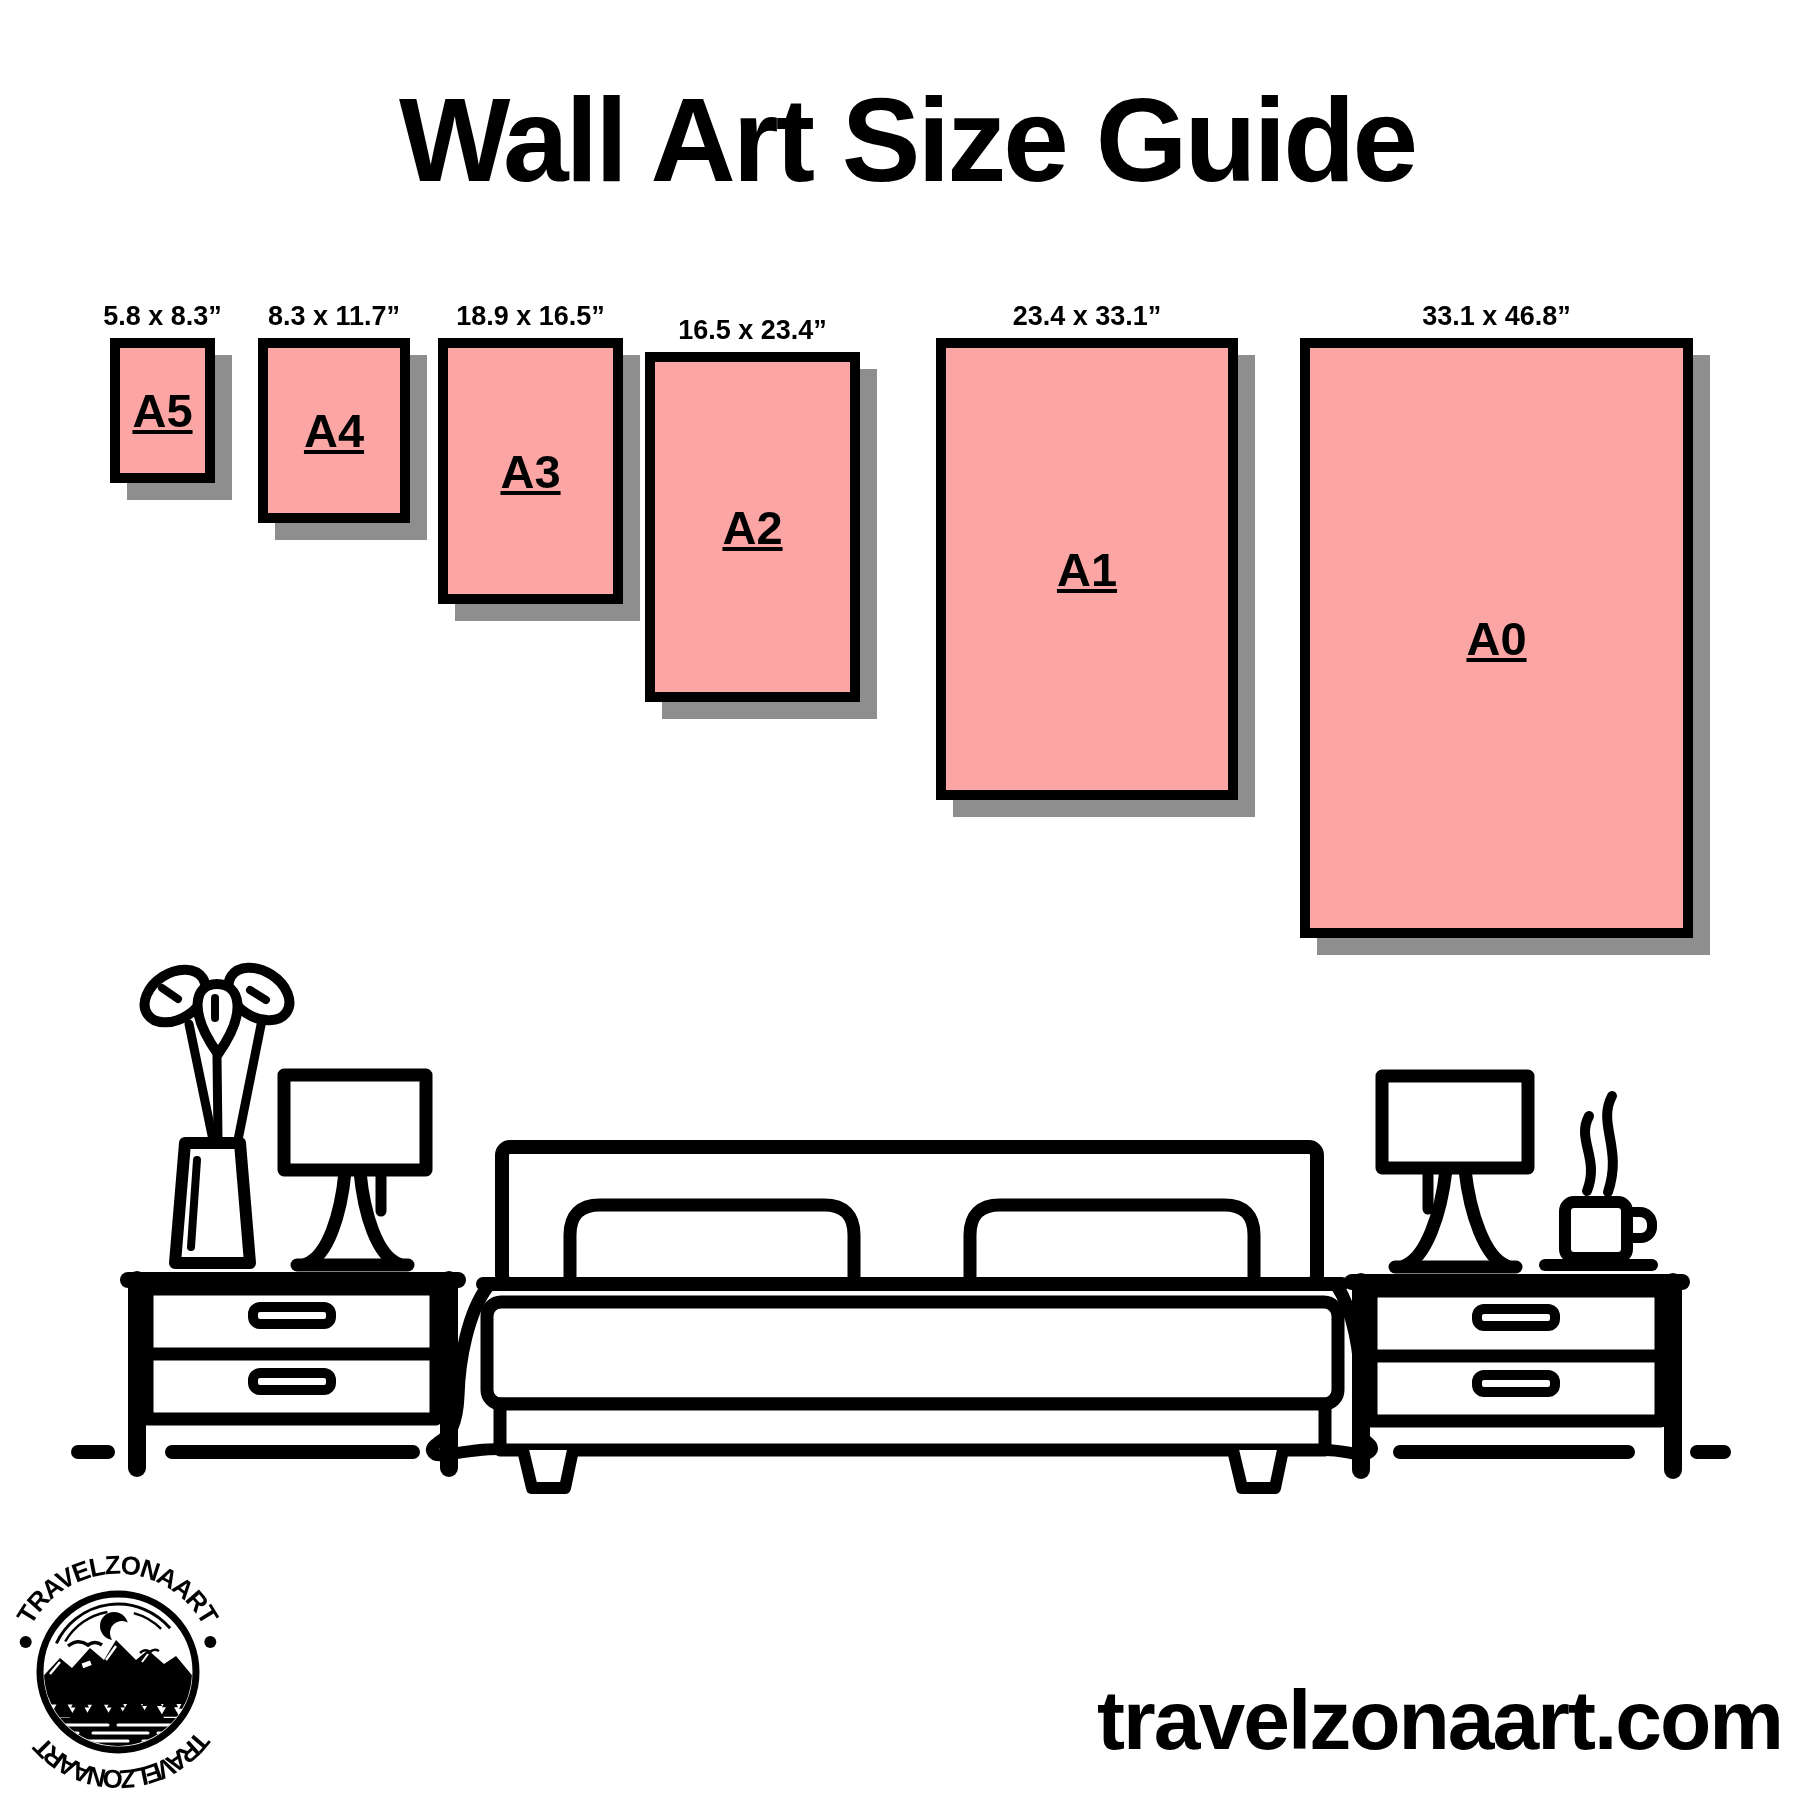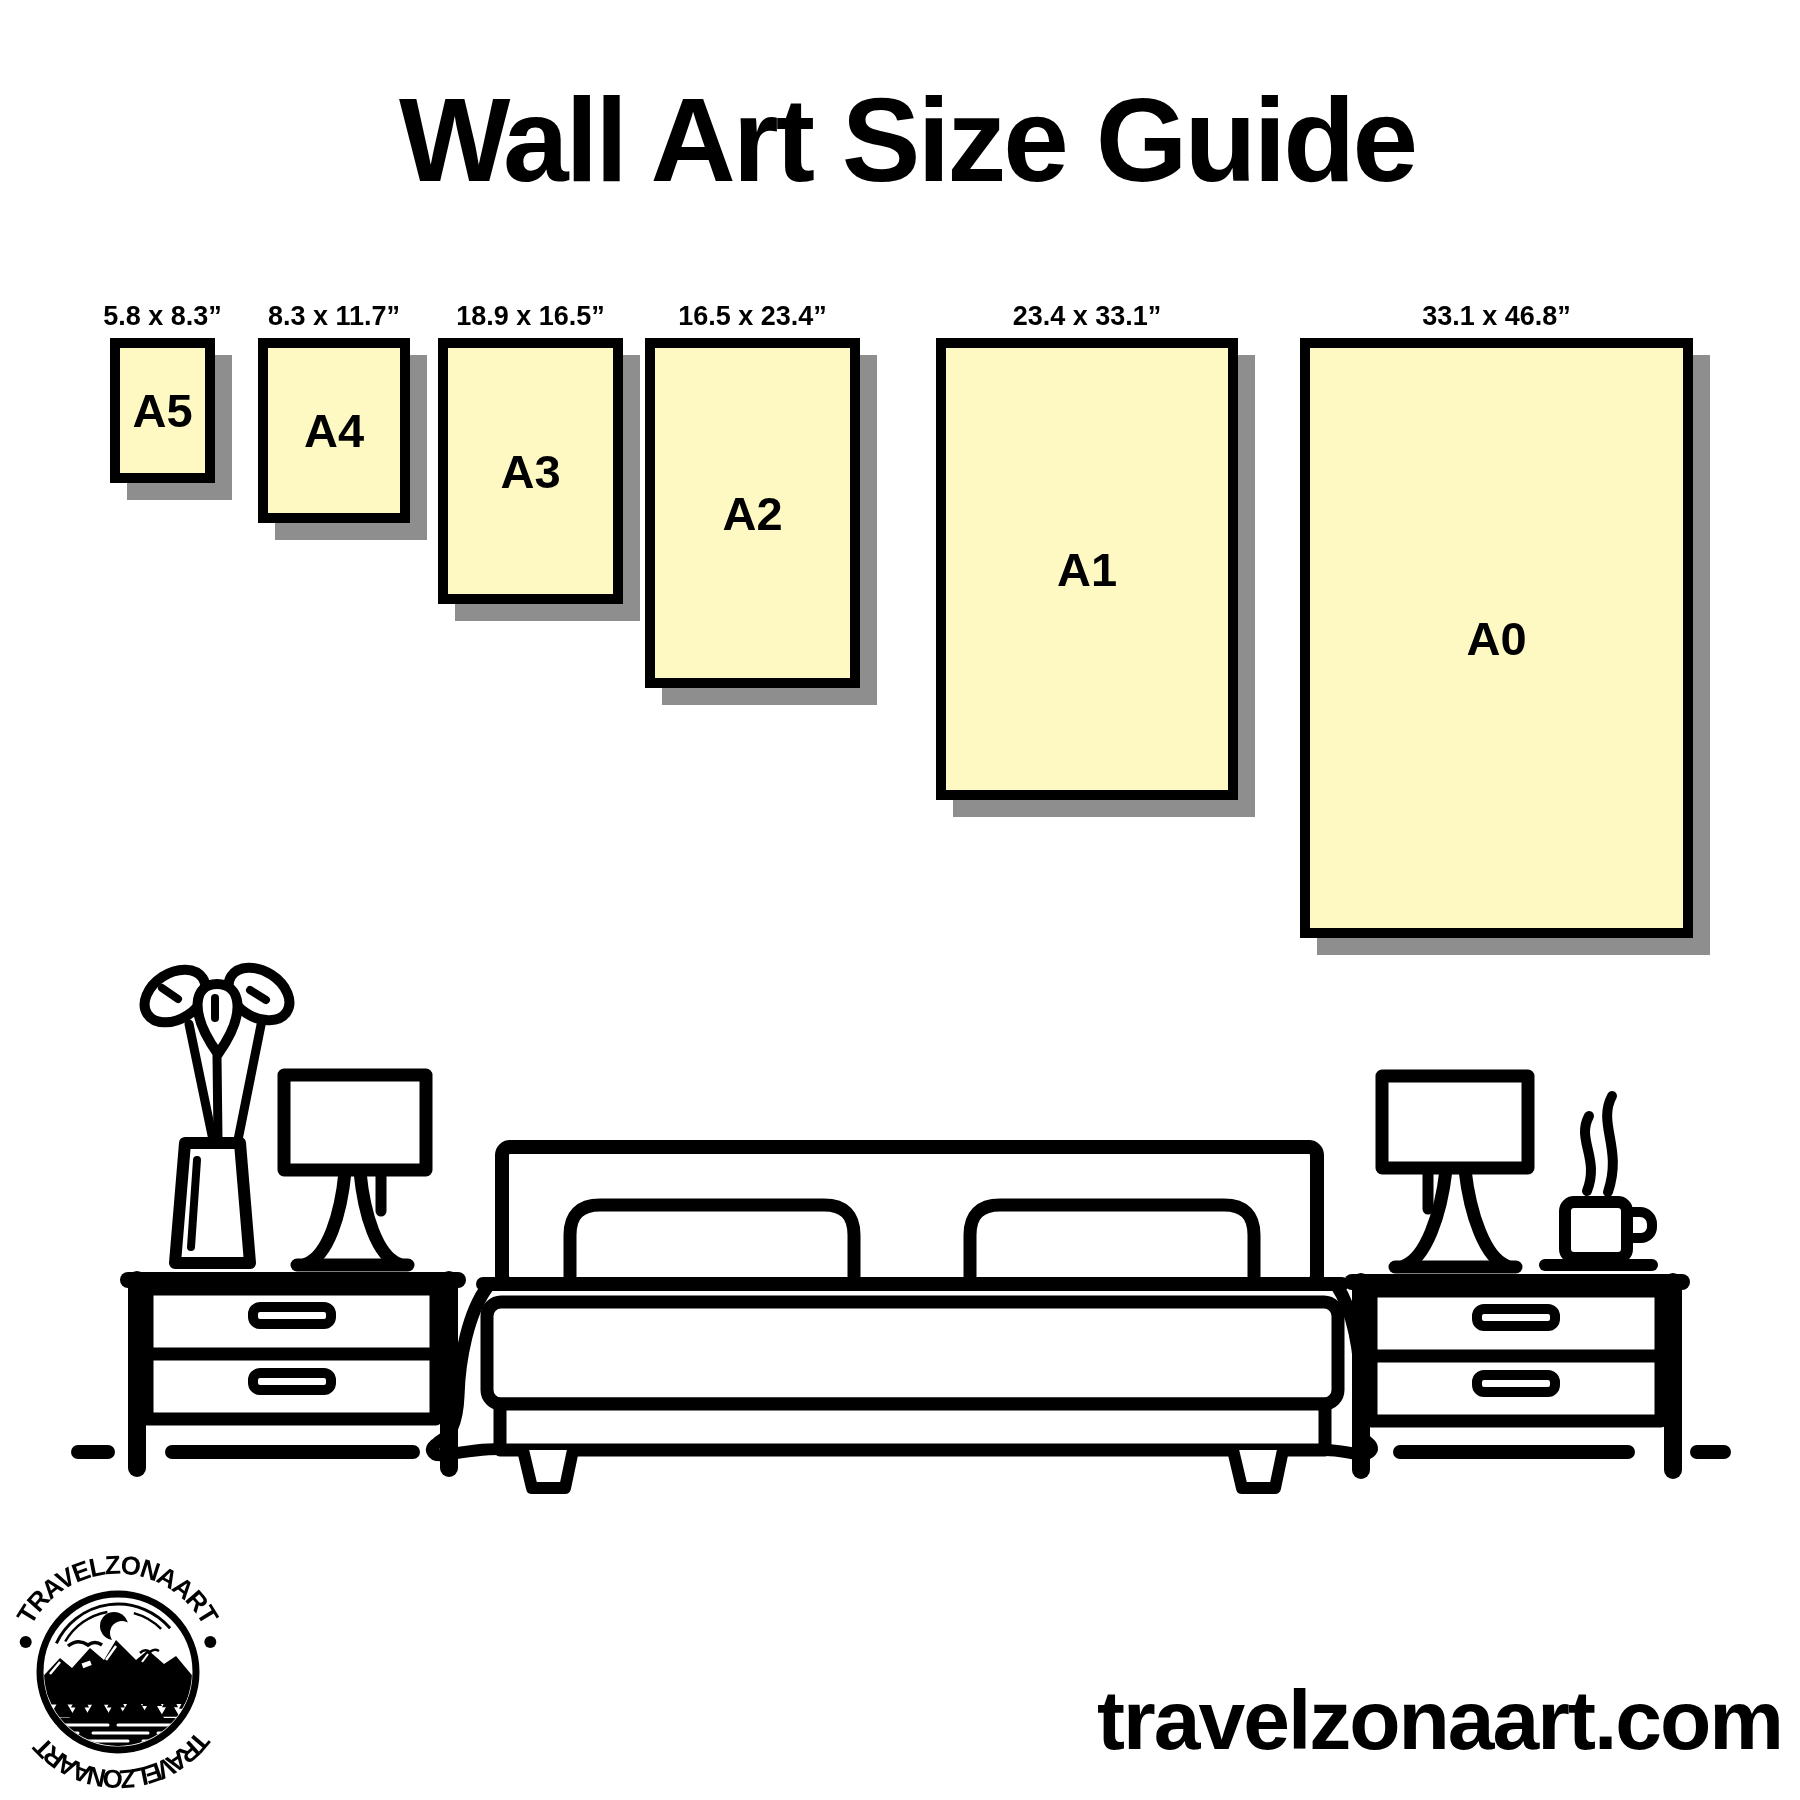--- a/index.html
+++ b/index.html
@@ -5,23 +5,23 @@
   html,body{margin:0;padding:0;background:#ffffff;}
   .poster{
     position:relative;width:1800px;height:1800px;background:#ffffff;overflow:hidden;
     font-family:"Liberation Sans",sans-serif;color:#000;
   }
   .page-title{
     position:absolute;top:74px;left:0;width:1800px;text-align:center;
     font-weight:bold;font-size:118px;letter-spacing:-3px;line-height:1.0;margin:7px;
   }
   .frame{
-    position:absolute;box-sizing:border-box;background:#fef9c3;border:10px solid #000;
+    position:absolute;box-sizing:border-box;background:#fca5a5;border:10px solid #000;
     box-shadow:17px 17px 0 0 #8e8e8e;
-    display:flex;align-items:center;justify-content:center;
+    display:flex;align-items:center;justify-content:center;text-decoration:underline;
   }
   .frame-code{font-weight:bold;font-size:47px;letter-spacing:0px;}
   .frame-dims{
     position:absolute;top:-47px;left:50%;transform:translateX(-50%);
     white-space:nowrap;font-weight:bold;font-size:27px;
   }
   .scene-svg{position:absolute;left:0;top:0;width:1800px;height:1800px;}
   .logo-svg{position:absolute;left:-2px;top:1552px;width:240px;height:240px;}
   .website{
     position:absolute;top:1678px;right:18px;width:1000px;text-align:right;
@@ -42,21 +42,21 @@
         <div class="frame-code">A5</div>
       </div>
       <div class="frame" style="left: 258px; top: 338px; width: 152px; height: 185px;">
         <div class="frame-dims">8.3 x 11.7”</div>
         <div class="frame-code">A4</div>
       </div>
       <div class="frame" style="left: 438px; top: 338px; width: 185px; height: 266px;">
         <div class="frame-dims">18.9 x 16.5”</div>
         <div class="frame-code">A3</div>
       </div>
-      <div class="frame" style="left: 645px; top: 338px; width: 215px; height: 350px;">
+      <div class="frame" style="left: 645px; top: 352px; width: 215px; height: 350px;">
         <div class="frame-dims">16.5 x 23.4”</div>
         <div class="frame-code">A2</div>
       </div>
       <div class="frame" style="left: 936px; top: 338px; width: 302px; height: 462px;">
         <div class="frame-dims">23.4 x 33.1”</div>
         <div class="frame-code">A1</div>
       </div>
       <div class="frame" style="left: 1300px; top: 338px; width: 393px; height: 600px;">
         <div class="frame-dims">33.1 x 46.8”</div>
         <div class="frame-code">A0</div>

